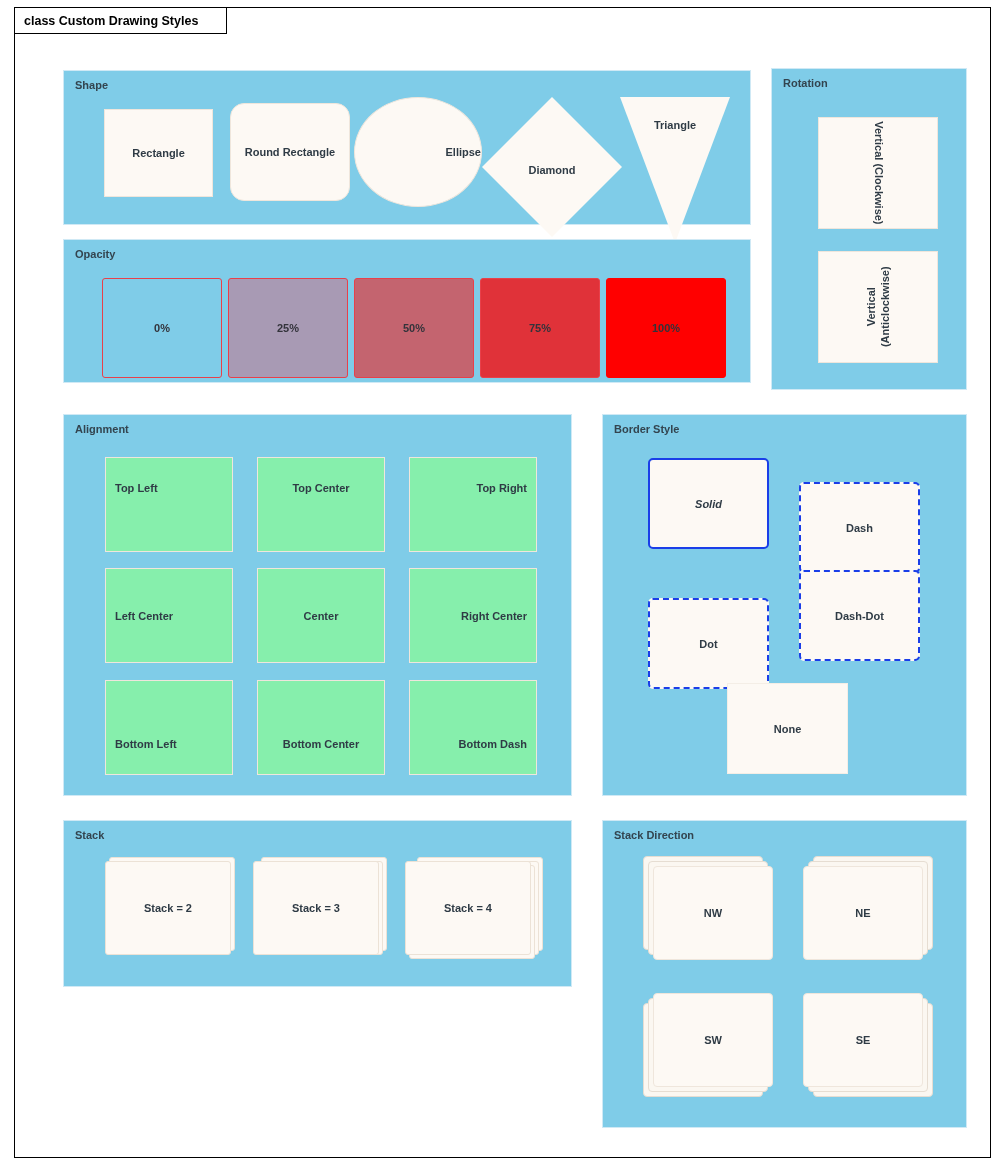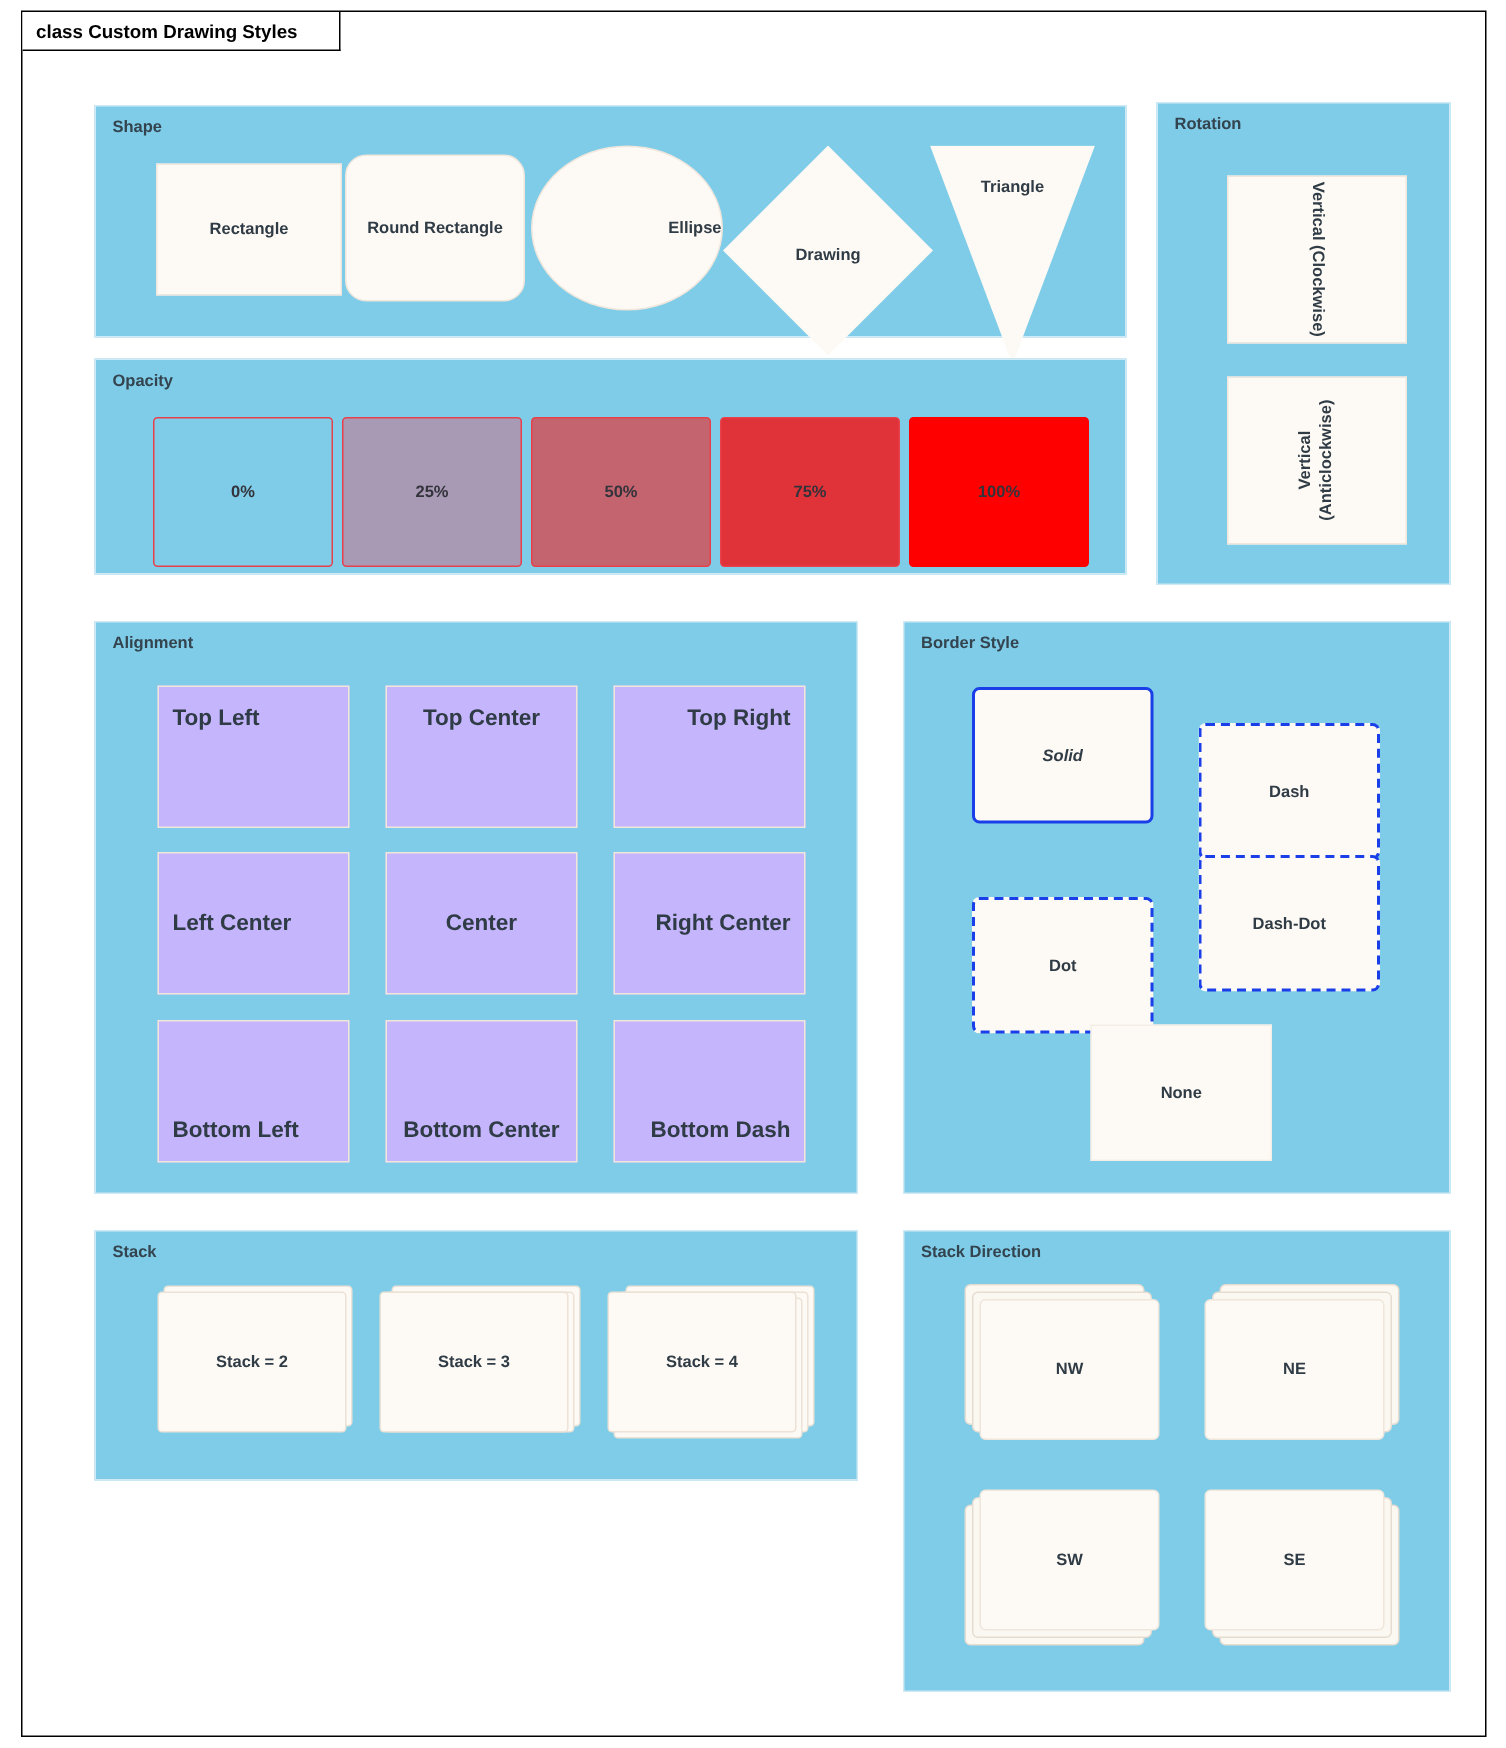--- a/index.html
+++ b/index.html
@@ -83,21 +83,21 @@
     display: flex;
     font-size: 11px;
     font-weight: bold;
     color: #2f3b45;
   }
   .card.center { align-items: center; justify-content: center; }
 
   
   #panel-shape { left: 48px; top: 62px; width: 688px; height: 155px; }
 
-  .shape-rect      { left: 40px;  top: 38px; width: 124px; height: 88px; }
+  .shape-rect      { left: 40px;  top: 38px; width: 109px; height: 88px; }
   .shape-roundrect { left: 166px; top: 32px; width: 120px; height: 98px; border-radius: 14px; }
 
   .shape-ellipse {
     position: absolute;
     left: 290px; top: 26px; width: 128px; height: 110px;
     background: #fdf9f4;
     border: 1px solid #efe6dc;
     border-radius: 50%;
     display: flex; align-items: center; justify-content: flex-end;
     font-size: 11px; font-weight: bold; color: #2f3b45;
@@ -164,25 +164,25 @@
   }
   .rot-cw   { transform: rotate(90deg); }
   .rot-ccw  { transform: rotate(-90deg); }
 
   
   #panel-alignment { left: 48px; top: 406px; width: 509px; height: 382px; }
   .align-card {
     position: absolute;
     width: 128px;
     height: 95px;
-    background: #c4b5fd;
+    background: #86efac;
     border: 1px solid #efe6dc;
     display: flex;
-    padding: 12px 9px;
-    font-size: 15px; font-weight: bold; color: #2f3b45;
+    padding: 24px 9px;
+    font-size: 11px; font-weight: bold; color: #2f3b45;
   }
   .a-top    { align-items: flex-start; }
   .a-middle { align-items: center; }
   .a-bottom { align-items: flex-end; }
   .a-left   { justify-content: flex-start; }
   .a-hcent  { justify-content: center; }
   .a-right  { justify-content: flex-end; }
 
   
   #panel-border { left: 587px; top: 406px; width: 365px; height: 382px; }
@@ -262,21 +262,21 @@
     <div class="card center shape-roundrect">
       <span>Round Rectangle</span>
     </div>
 
     <div class="shape-ellipse">
       <span>Ellipse</span>
     </div>
 
     <div class="shape-diamond-wrap">
       <div class="shape-diamond-poly"></div>
-      <div class="shape-diamond-label">Drawing</div>
+      <div class="shape-diamond-label">Diamond</div>
     </div>
 
     <div class="shape-triangle-wrap">
       <div class="shape-triangle-poly"></div>
       <div class="shape-triangle-label">Triangle</div>
     </div>
   </div>
 
   <div class="panel" id="panel-opacity">
     <div class="panel-title">Opacity</div>

